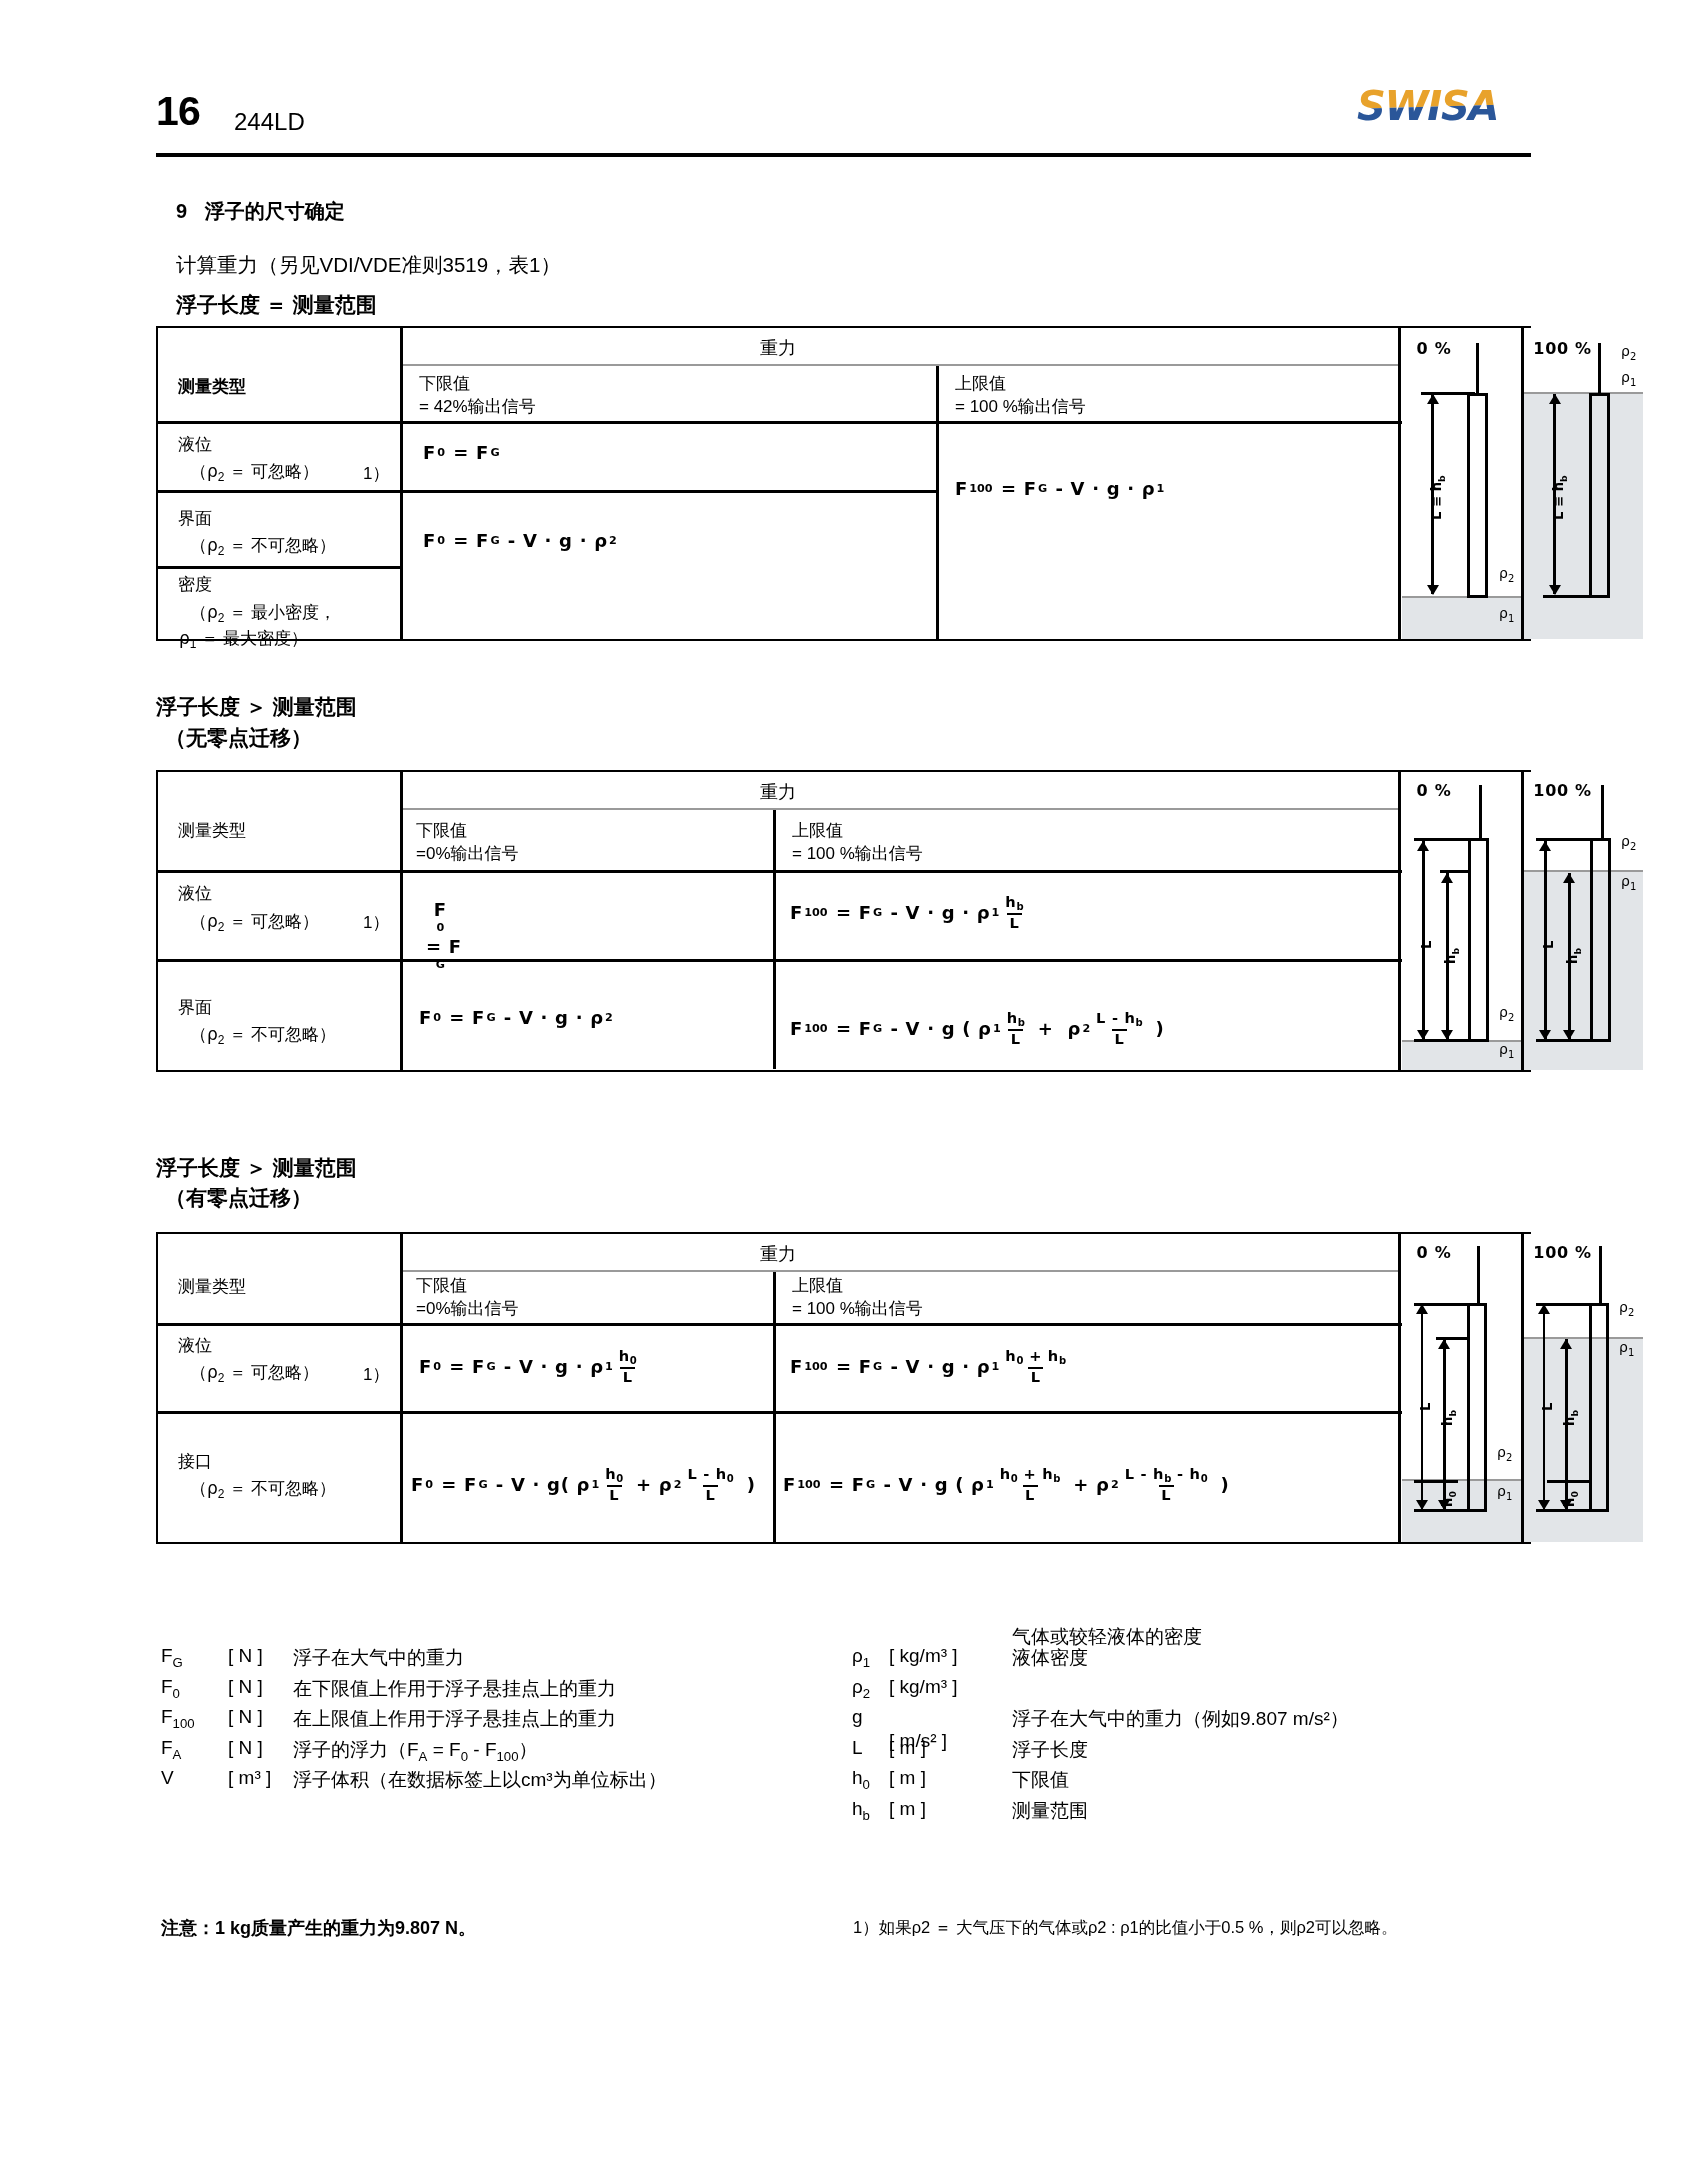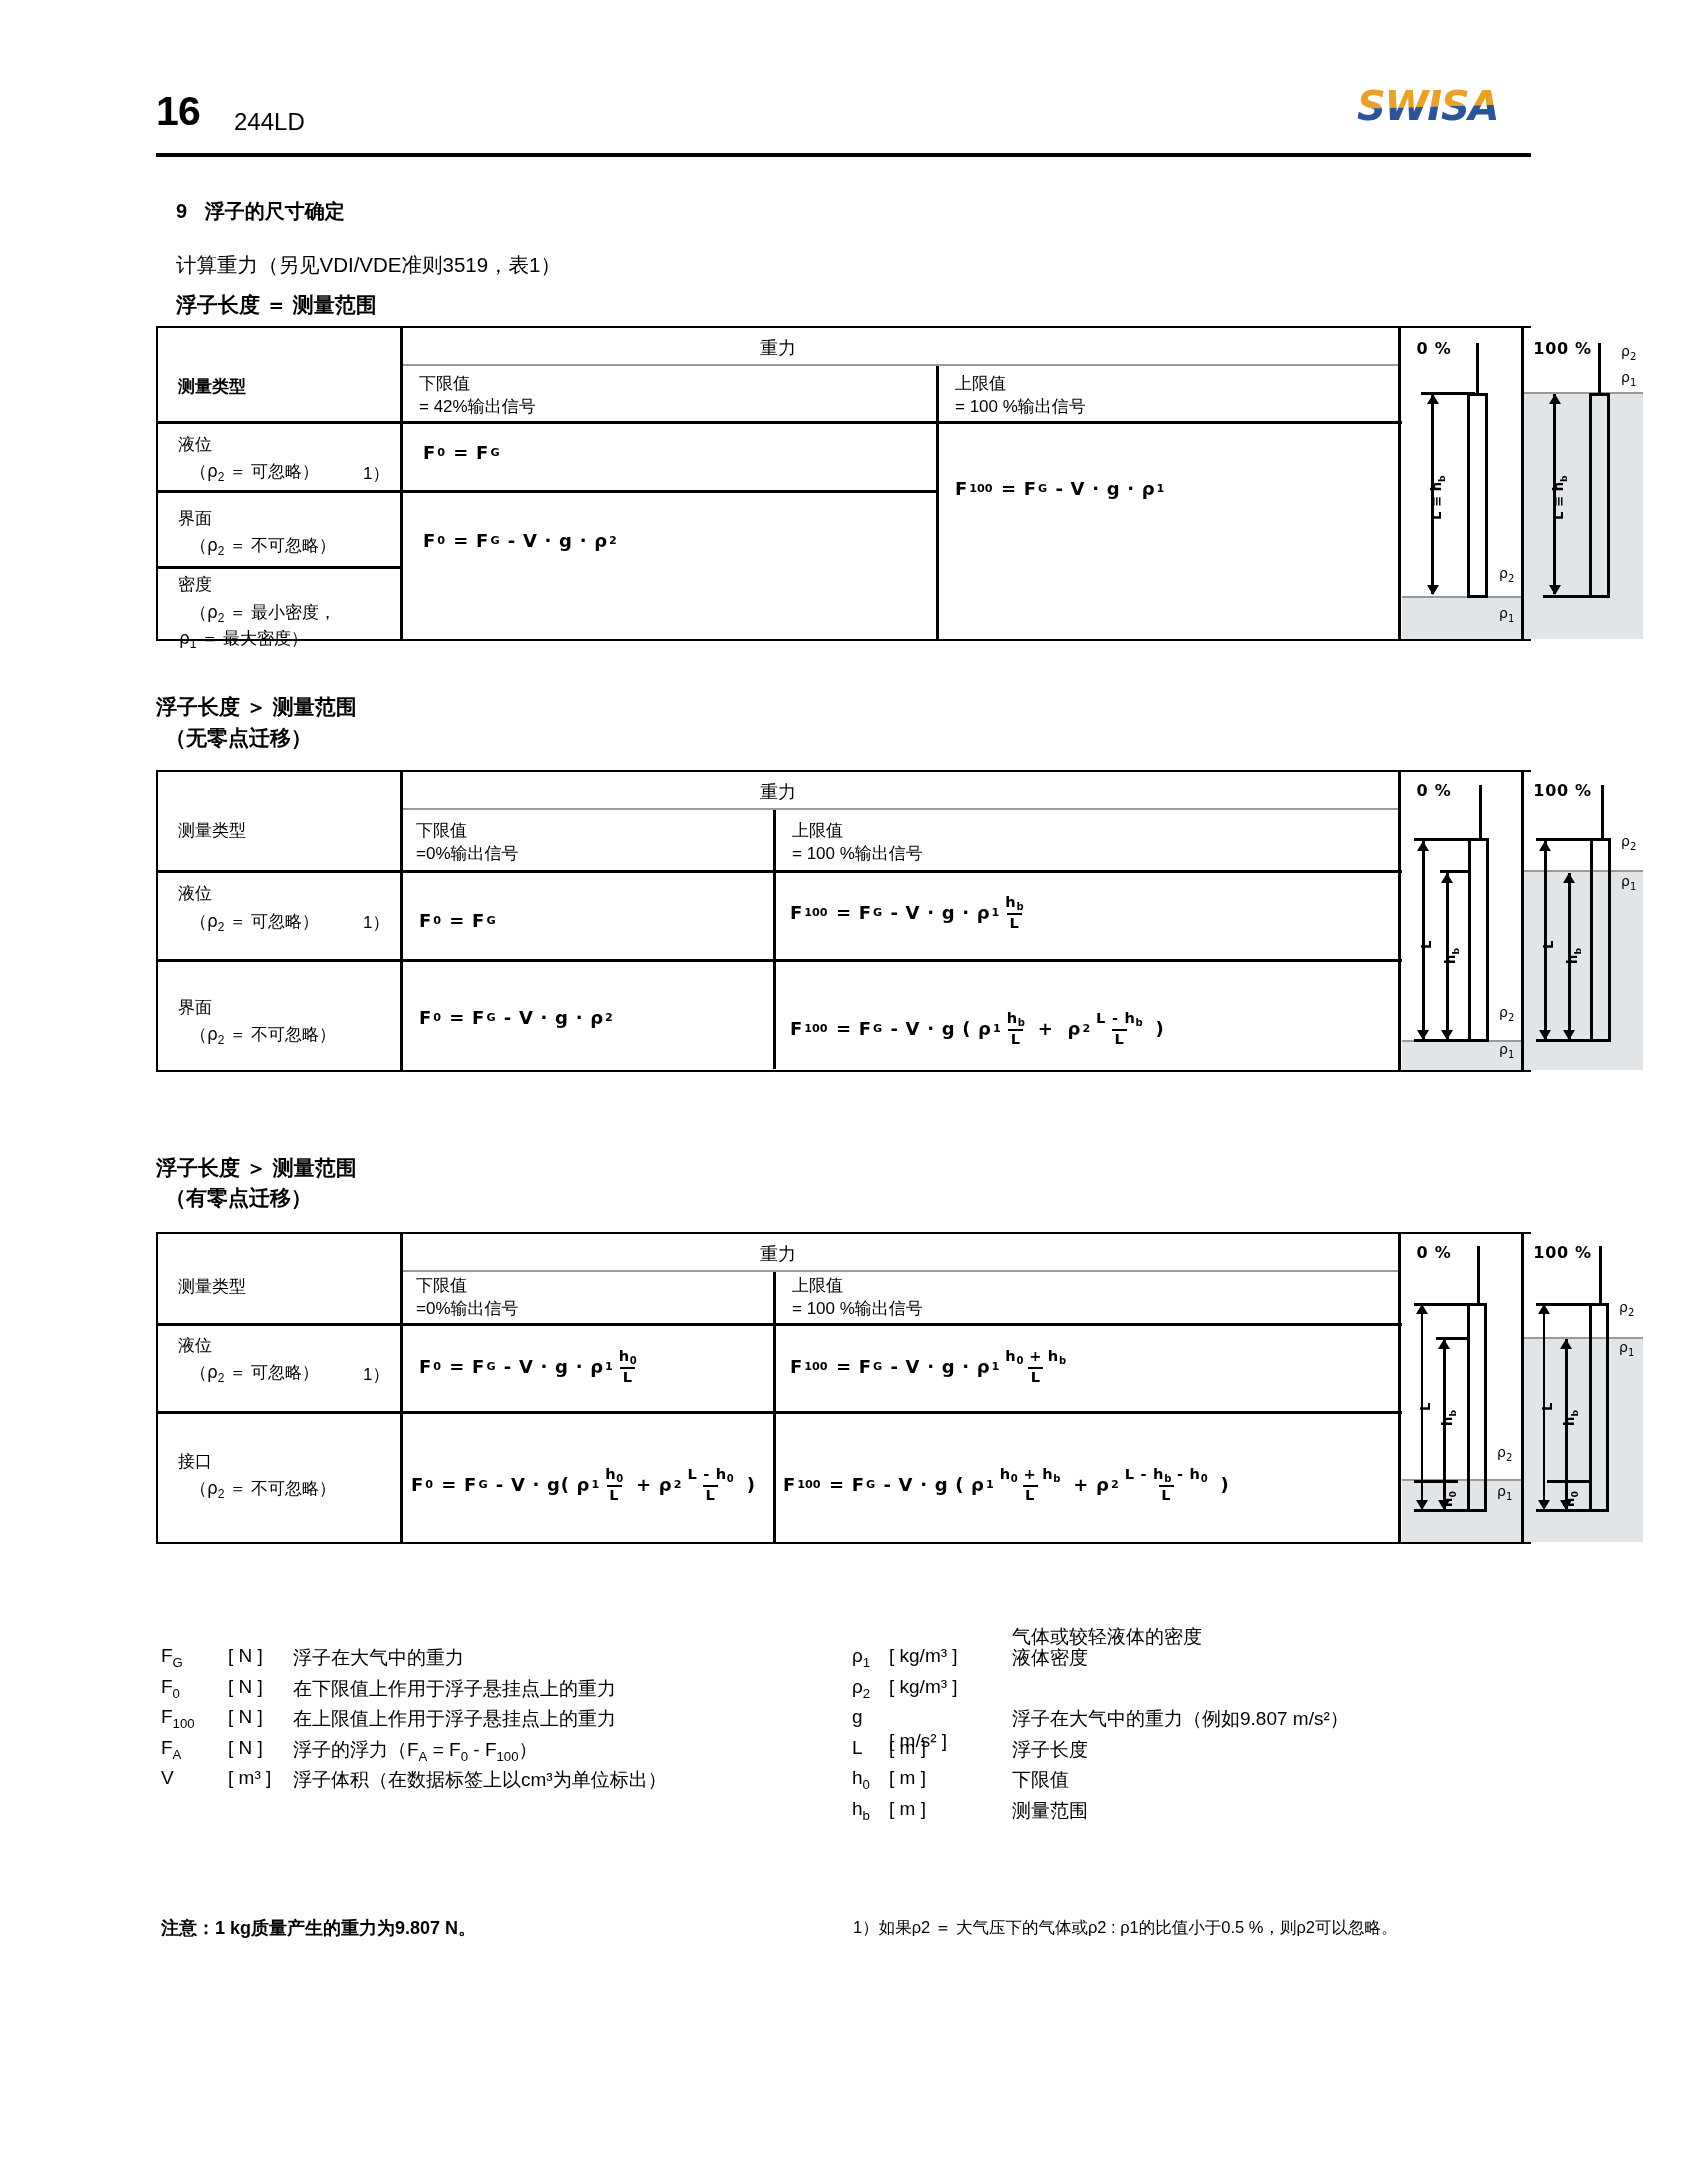--- a/index.html
+++ b/index.html
@@ -201,21 +201,21 @@
     <div class="hd" style="left:634px;top:48px;">
       <span>上限值</span><br>
       <span>= 100 %输出信号</span>
     </div>
 
     <div class="cell" style="left:20px;top:111px;">液位</div>
     <div class="cell" style="left:32px;top:138px;">
       （<span class="rho">ρ</span><sub style="font-size:12px">2</sub> ＝ 可忽略）
     </div>
     <div class="cell" style="left:205px;top:140px;">1）</div>
-    <div class="fm" style="left:261px;top:138px;">
+    <div class="fm" style="left:261px;top:127px;flex-direction:column;">
       F<sub>0</sub>&nbsp;=&nbsp;F<sub>G</sub>
     </div>
     <div class="fm" style="left:632px;top:122px;">
       F<sub>100</sub>&nbsp;=&nbsp;F<sub>G</sub>&nbsp;-&nbsp;V&nbsp;·&nbsp;g&nbsp;·&nbsp;ρ<sub>1</sub>
       <span class="frac">
           <span class="num">h<sub style="font-size:10px">b</sub></span>
           <span class="den">L</span>
         </span>
     </div>
 

